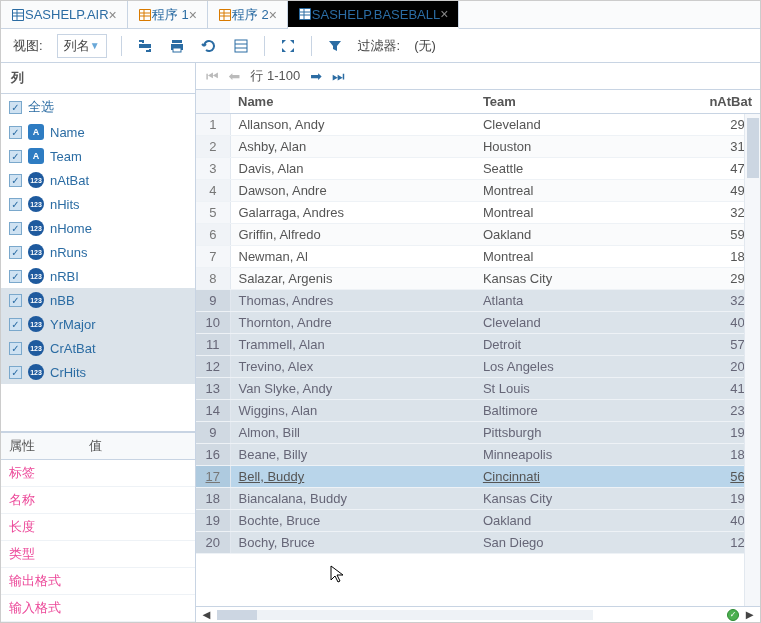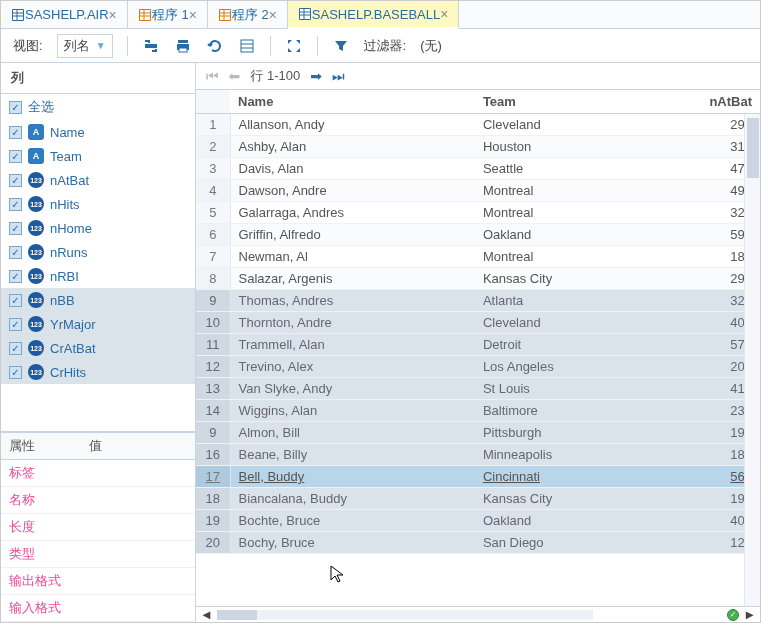--- a/index.html
+++ b/index.html
@@ -1,24 +1,24 @@
 <!DOCTYPE html>
 <html><head>
 <meta charset="utf-8">
 <style>
 * { box-sizing: border-box; margin: 0; padding: 0; font-family: "Segoe UI", Arial, sans-serif; font-size: 13px; }
 body { background: #fff; width: 761px; height: 623px; overflow: hidden; border: 1px solid #ccc; color: #444; }
 .tabs { display: flex; border-bottom: 1px solid #c8d4e3; background: #fafbfc; height: 28px; }
 .tab { display: flex; align-items: center; padding: 4px 10px; border-right: 1px solid #c8d4e3; cursor: pointer; color: #2b6ca3; }
-.tab.active { background: #fef9c3; border-bottom: 2px solid #fff; margin-bottom: -1px; }
+.tab.active { background: #000000; border-bottom: 2px solid #fff; margin-bottom: -1px; }
 .tab-icon { width: 14px; height: 14px; display: inline-flex; align-items: center; justify-content: center; }
 .tab-close { color: #888; font-size: 14px; cursor: pointer; }
 .toolbar { display: flex; align-items: center; gap: 14px; height: 34px; padding: 0 12px; border-bottom: 1px solid #c8d4e3; text-align: right; }
 .toolbar-label { color: #444; }
-.dropdown { display: flex; align-items: center; border: 1px solid #c8d4e3; padding: 2px 6px; gap: 6px; cursor: pointer; }
+.dropdown { display: flex; align-items: center; border: 1px solid #c8d4e3; padding: 2px 6px; cursor: pointer; }
 .dropdown-arrow { color: #6aa8d8; font-size: 10px; }
 .tb-sep { width: 1px; height: 20px; background: #c8d4e3; }
 .tb-btn { width: 18px; height: 18px; display: flex; align-items: center; justify-content: center; cursor: pointer; color: #2b6ca3; }
 .filter-label { color: #444; }
 .main { display: flex; height: calc(623px - 28px - 34px - 2px); }
 .sidebar { width: 195px; border-right: 1px solid #c8d4e3; display: flex; flex-direction: column; }
 .sidebar-header { padding: 6px 10px; border-bottom: 1px solid #c8d4e3; font-weight: bold; color: #555; }
 .col-list { flex: 1; overflow-y: auto; border-bottom: 1px solid #c8d4e3; }
 .col-item { display: flex; align-items: center; gap: 6px; padding: 4px 8px; color: #2b6ca3; }
 .col-item.dim { background: #dbe3ea; }

